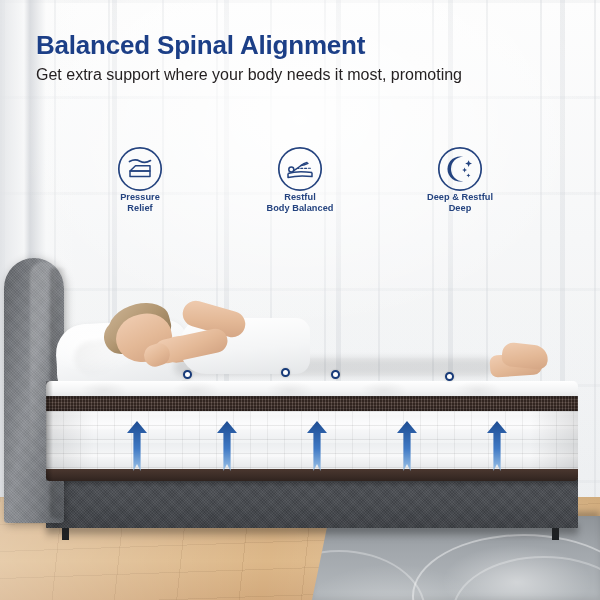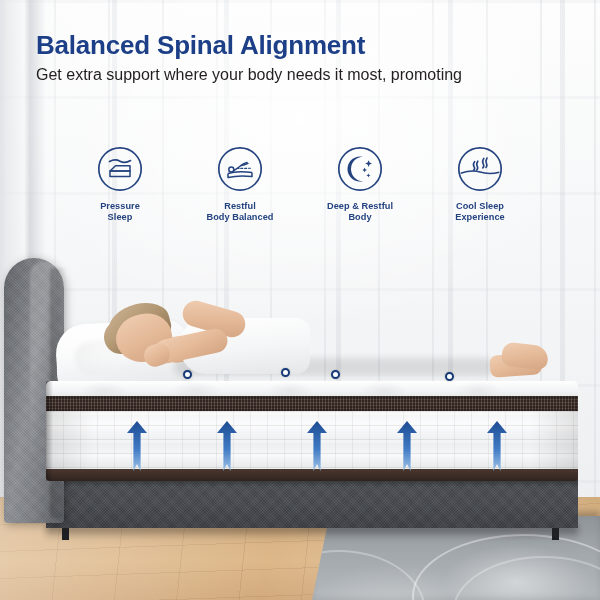--- a/index.html
+++ b/index.html
@@ -222,21 +222,21 @@
     position:absolute;left:36px;top:64px;width:490px;
     font-size:16px;line-height:21px;color:#231f20;
   }
   .subline div{white-space:nowrap;}
 
   
   .features{position:absolute;left:60px;top:146px;width:480px;height:96px;display:flex;}
   .feature{flex:1;display:flex;flex-direction:column;align-items:center;}
   .f-circle{width:46px;height:46px;}
   .f-label{
-    margin-top:9px;text-align:center;font-size:9.2px;line-height:11.4px;
+    text-align:center;font-size:9.2px;line-height:11.4px;
     color:#24437f;font-weight:600;letter-spacing:.05px;
   }
 </style>
 </head>
 <body>
 
 <div id="stage">
 
   <div class="bg-curtain"></div>
   <div class="bg-soft"></div>
@@ -364,21 +364,21 @@
       <div class="f-circle">
         <svg viewBox="0 0 46 46" width="46" height="46">
           <circle cx="23" cy="23" r="21.2" fill="none" stroke="#24437f" stroke-width="1.7"></circle>
           <path d="M12.5 15.5 Q18 12.5 23 15.2 Q28 17.9 33.5 14.6" fill="none" stroke="#24437f" stroke-width="1.7" stroke-linecap="round"></path>
           <path d="M13 25 L18.5 19.8 L33 19.8 L33 25 Z" fill="none" stroke="#24437f" stroke-width="1.5" stroke-linejoin="round"></path>
           <path d="M13 25 L13 30.5 L33 30.5 L33 25 Z" fill="none" stroke="#24437f" stroke-width="1.5" stroke-linejoin="round"></path>
         </svg>
       </div>
       <div class="f-label">
         <div>Pressure</div>
-        <div>Sleep</div>
+        <div>Relief</div>
       </div>
     </div>
 
     <div class="feature">
       <div class="f-circle">
         <svg viewBox="0 0 46 46" width="46" height="46">
           <circle cx="23" cy="23" r="21.2" fill="none" stroke="#24437f" stroke-width="1.7"></circle>
           <path d="M11 27.5 Q20 24.5 35 26.5" fill="none" stroke="#24437f" stroke-width="1.6"></path>
           <path d="M11 27.5 L11 31.5 Q22 29 35 30.6 L35 26.5" fill="none" stroke="#24437f" stroke-width="1.5" stroke-linejoin="round"></path>
           <circle cx="14.3" cy="23.4" r="2.5" fill="none" stroke="#24437f" stroke-width="1.5"></circle>
@@ -398,35 +398,19 @@
         <svg viewBox="0 0 46 46" width="46" height="46">
           <circle cx="23" cy="23" r="21.2" fill="none" stroke="#24437f" stroke-width="1.7"></circle>
           <path d="M26.2 10.8 A12.6 12.6 0 1 0 26.2 35.2 A10 10 0 1 1 26.2 10.8 Z" fill="#24437f"></path>
           <path d="M31.6 14.2 L32.6 16.6 L35 17.6 L32.6 18.6 L31.6 21 L30.6 18.6 L28.2 17.6 L30.6 16.6 Z" fill="#24437f"></path>
           <path d="M27.6 21.6 L28.3 23.3 L30 24 L28.3 24.7 L27.6 26.4 L26.9 24.7 L25.2 24 L26.9 23.3 Z" fill="#24437f"></path>
           <path d="M31.4 27.4 L32 28.8 L33.4 29.4 L32 30 L31.4 31.4 L30.8 30 L29.4 29.4 L30.8 28.8 Z" fill="#24437f"></path>
         </svg>
       </div>
       <div class="f-label">
         <div>Deep &amp; Restful</div>
-        <div>Body</div>
+        <div>Deep</div>
       </div>
     </div>
 
-    <div class="feature">
-      <div class="f-circle">
-        <svg viewBox="0 0 46 46" width="46" height="46">
-          <circle cx="23" cy="23" r="21.2" fill="none" stroke="#24437f" stroke-width="1.7"></circle>
-          <path d="M3.6 27.2 Q15 23.4 23 26 Q32 28.8 42.4 26.2" fill="none" stroke="#24437f" stroke-width="1.6"></path>
-          <path d="M17.6 15.6 Q15.6 18.4 17 20.6 Q18.4 22.8 16.6 24.4" fill="none" stroke="#24437f" stroke-width="1.6" stroke-linecap="round"></path>
-          <path d="M20.8 15.2 Q19 18 20.2 20.2 Q21.4 22.4 19.8 23.9" fill="none" stroke="#24437f" stroke-width="1.6" stroke-linecap="round"></path>
-          <path d="M26.8 12.4 Q24.8 15.4 26.2 17.8 Q27.6 20.2 25.8 21.9" fill="none" stroke="#24437f" stroke-width="1.6" stroke-linecap="round"></path>
-          <path d="M30 12 Q28.2 15 29.4 17.4 Q30.6 19.8 29 21.4" fill="none" stroke="#24437f" stroke-width="1.6" stroke-linecap="round"></path>
-        </svg>
-      </div>
-      <div class="f-label">
-        <div>Cool Sleep</div>
-        <div>Experience</div>
-      </div>
-    </div>
 
   </div>
 </div>
 
 </body></html>

